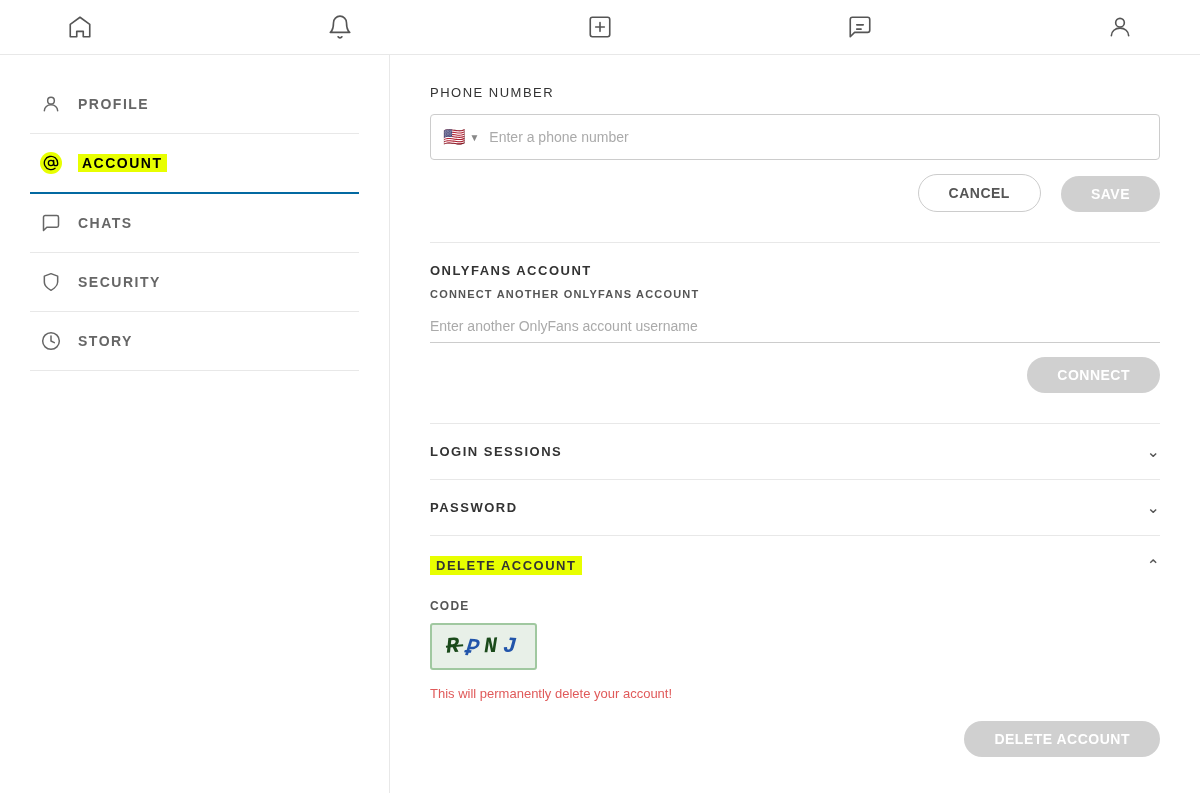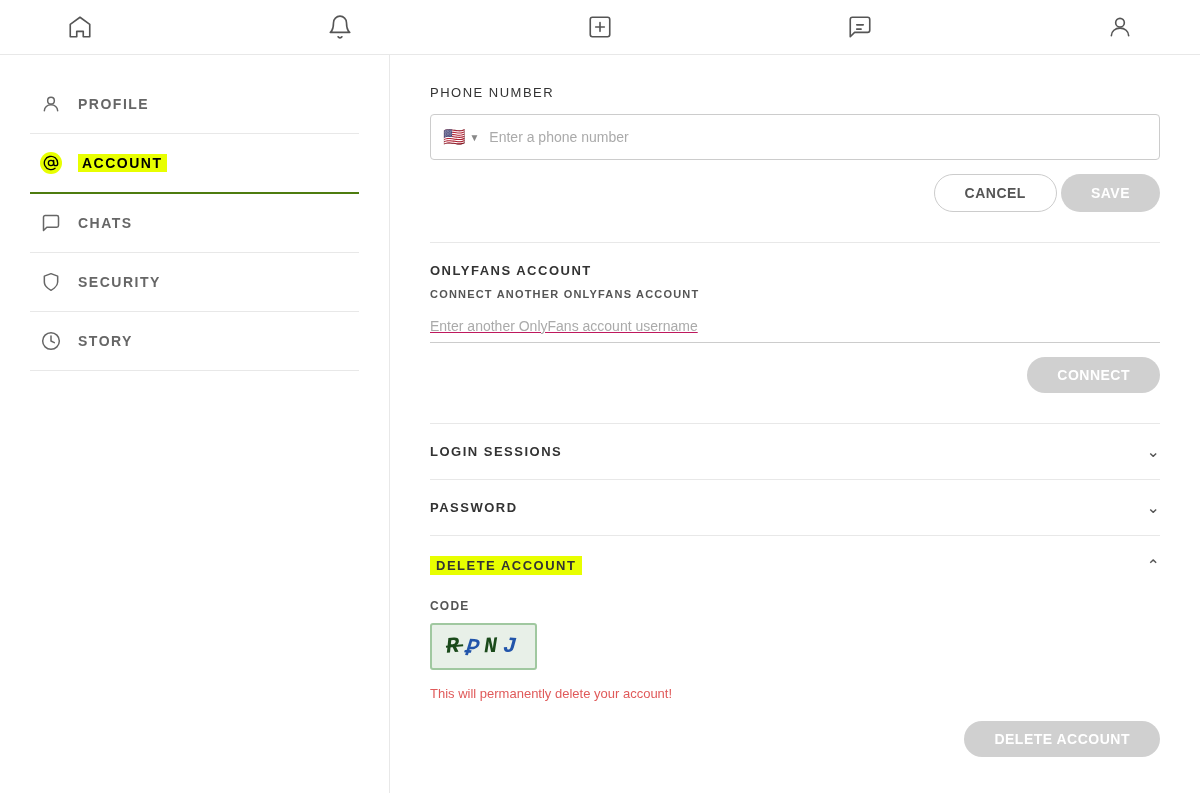--- a/index.html
+++ b/index.html
@@ -46,21 +46,21 @@
       border-bottom: 1px solid #e8e8e8;
       cursor: pointer;
       font-size: 14px;
       font-weight: 600;
       letter-spacing: 1.5px;
       color: #666;
       text-transform: uppercase;
     }
     .sidebar-item.active {
       color: #000;
-      border-bottom: 2px solid #4d7c0f;
+      border-bottom: 2px solid #0369a1;
     }
     .sidebar-item .s-icon {
       margin-right: 16px;
       width: 22px;
       height: 22px;
       display: flex;
       align-items: center;
       justify-content: center;
     }
     .sidebar-item.active .s-icon {
@@ -116,22 +116,23 @@
       border: none;
       outline: none;
       font-size: 14px;
       color: #aaa;
     }
     .phone-input::placeholder { color: #aaa; }
 
     .btn-row {
       display: flex;
       justify-content: flex-end;
-      gap: 4px;
+      gap: 20px;
       margin-bottom: 30px;
+      align-items: flex-end;
     }
     .btn-cancel {
       padding: 10px 30px;
       border-radius: 25px;
       border: 1px solid #ccc;
       background: #fff;
       font-size: 14px;
       font-weight: 600;
       color: #555;
       cursor: pointer;
@@ -170,21 +171,20 @@
     }
     .ofs-input {
       width: 100%;
       border: none;
       border-bottom: 1px solid #ccc;
       outline: none;
       font-size: 14px;
       color: #be185d;
       padding: 8px 0;
       margin-bottom: 14px;
-      text-decoration: underline;
     }
     .ofs-input::placeholder { color: #aaa; }
 
     .btn-connect-row {
       display: flex;
       justify-content: flex-end;
       margin-bottom: 30px;
     }
     .btn-connect {
       padding: 10px 30px;

